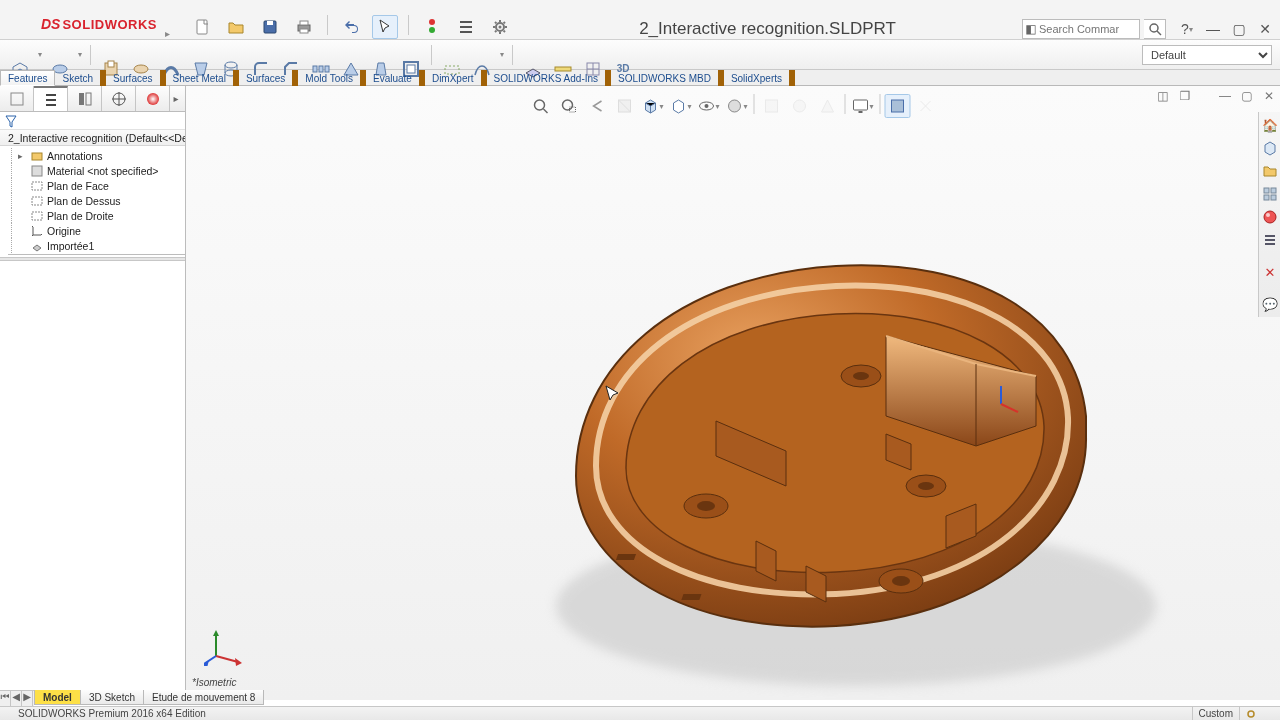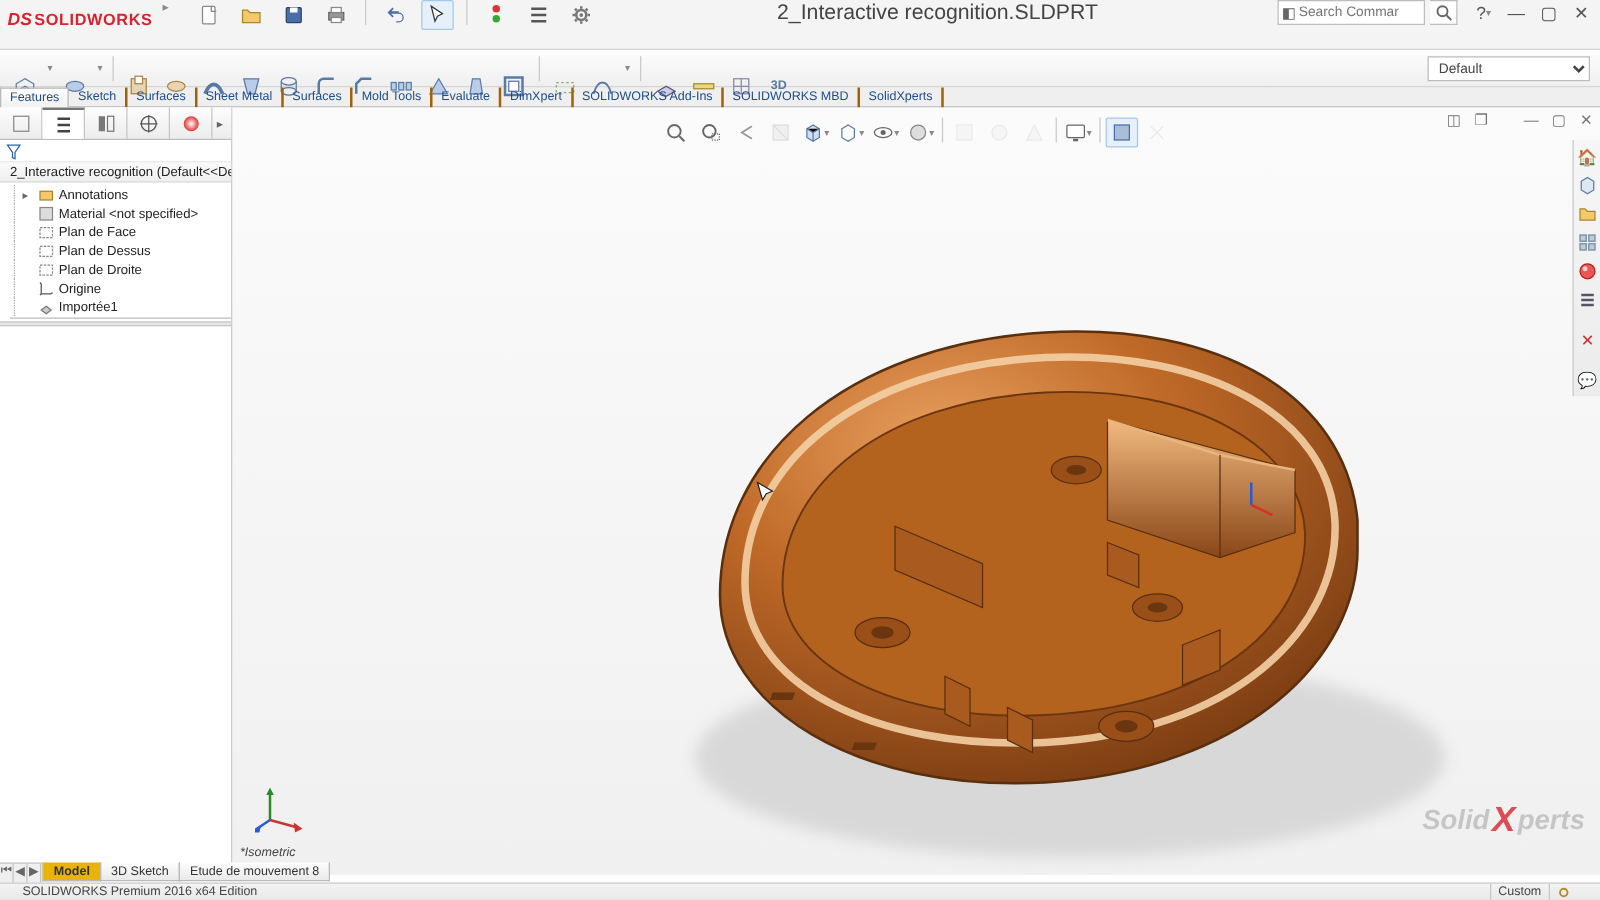--- a/index.html
+++ b/index.html
@@ -1,19 +1,19 @@
 <!DOCTYPE html>
 <html><head>
 <meta charset="utf-8">
 <style>
 * { margin: 0; padding: 0; box-sizing: border-box; font-family: "Segoe UI", Tahoma, sans-serif; }
 html, body { width: 1280px; height: 720px; overflow: hidden; background: #fff; }
 
 
-.titlebar { height: 40px; background: #f4f4f4; border-bottom: 1px solid #d0d0d0; display: flex; align-items: flex-start; }
+.titlebar { height: 40px; background: #f4f4f4; border-bottom: 1px solid #d0d0d0; display: flex; align-items: flex-end; padding-left: 35px; }
 .logo-block { width: 130px; height: 30px; display: flex; align-items: center; padding-left: 6px; gap: 2px; }
 .logo-ds { color: #d9232e; font-size: 14px; font-style: italic; font-weight: bold; }
 .logo-sw { color: #d9232e; font-size: 13px; font-weight: bold; letter-spacing: 0.5px; }
 .logo-chevron { width: 10px; color: #888; font-size: 10px; }
 .qat { display: flex; gap: 8px; padding-left: 14px; }
 .qat-btn { width: 26px; height: 24px; display: flex; align-items: center; justify-content: center; cursor: pointer; border: 1px solid transparent; border-radius: 2px; }
 .qat-btn.sel { background: #e6f0fb; border: 1px solid #a5c8e8; }
 .qat-sep { width: 1px; height: 20px; background: #c9c9c9; margin: 0 2px; }
 .doc-title { flex: 1; text-align: center; font-size: 17px; color: #444; }
 .search-wrap { display: flex; align-items: center; border: 1px solid #bcbcbc; background: #fff; height: 20px; width: 118px; margin-right: 4px; }
@@ -22,22 +22,22 @@
 .sglass { width: 22px; height: 20px; display:flex; align-items:center; justify-content:center; cursor:pointer; border:1px solid #bcbcbc; border-left:none; background:#fff; margin-right:10px; }
 .help-btn, .win-btn { width: 22px; height: 20px; display: flex; align-items: center; justify-content: center; cursor: pointer; color: #555; font-size: 14px; margin-right:4px; }
 
 
 .feat-bar { height: 30px; background: linear-gradient(#fdfdfd,#efefef); border-bottom: 1px solid #c9c9c9; display: flex; align-items: center; padding: 0 8px; gap: 6px; }
 .feat-ic { width: 24px; height: 24px; display:flex; align-items:center; justify-content:center; cursor:pointer; border-radius:2px;margin-top:28px; }
 .feat-spacer { flex: 1; }
 .config-sel { width: 130px; height: 20px; border: 1px solid #bcbcbc; font-size: 11px; color: #444; padding: 0 4px; background: #fff; }
 
 
-.cm-tabs { height: 16px; background: #efefef; display: flex; border-bottom: 1px solid #b9b9b9; align-items: center; }
-.cm-tab { padding: 0 7px; font-size: 10px; color: #1d4d8e; border-right: 2px solid #a16207; cursor: pointer; display:flex; align-items:center; height:16px; }
+.cm-tabs { height: 16px; background: #efefef; display: flex; border-bottom: 1px solid #b9b9b9; }
+.cm-tab { padding: 0 7px; font-size: 10px; color: #1d4d8e; border-right: 6px solid #a16207; cursor: pointer; display:flex; align-items:center; height:16px; }
 .cm-tab.active { background: linear-gradient(#fff,#f2f2f2); border: 1px solid #b9b9b9; border-bottom-color:#fff; color:#1d4d8e; margin-bottom:-1px; }
 
 
 .body-area { position: relative; height: 614px; display: flex; }
 
 
 .fm-panel { width: 186px; background: #fff; border-right: 1px solid #bcbcbc; display: flex; flex-direction: column; }
 .fm-tabs { height: 26px; display:flex; border-bottom:1px solid #bcbcbc; background: linear-gradient(#fdfdfd,#ececec); }
 .fm-tab { width: 34px; display:flex; align-items:center; justify-content:center; border-right:1px solid #c5c5c5; cursor:pointer; }
 .fm-tab.active { background:#fff; border-top:2px solid #777; }
@@ -67,21 +67,21 @@
 
 
 .triad { position:absolute; left:18px; bottom:34px; }
 .iso-label { position:absolute; left:6px; bottom:12px; font-size:10px; color:#444; font-style: italic;}
 
 
 .part-shadow { position:absolute; left:270px; top:100px; width:760px; height:520px; }
 .part-shadow ellipse.sh { fill:#c0c0c0; opacity:0.5; filter: blur(6px); }
 .vp-btab-wrap { position:absolute; bottom:14px; left:34px; height:16px; display:flex; }
 .vp-btab { font-size:10px; padding:0 8px; border:1px solid #b9b9b9; border-top:none; background:linear-gradient(#fdfdfd,#e9e9e9); color:#333; cursor:pointer; margin-right:-1px; height:15px; display:flex; align-items:center;}
-.vp-btab.active { background:#eab308; font-weight:bold; }
+.vp-btab.active { background:#fde047; font-weight:bold; }
 .hscroll { position:absolute; bottom:14px; left:0; width:34px; height:16px; display:flex; background:#efefef; border-top:1px solid #c5c5c5;}
 .hscroll span { width:11px; text-align:center; color:#666; cursor:pointer; font-size:10px; border-right:1px solid #c5c5c5;}
 
 
 .status { position:absolute; bottom:0; left:0; right:0; height:14px; background:linear-gradient(#f3f3f3,#e8e8e8); border-top:1px solid #c7c7c7; display:flex; align-items:center; font-size:10px; color:#444; padding:0 18px; }
 .status .spacer { flex:1; }
 .status .cell { padding:0 6px; border-left:1px solid #c7c7c7; height:14px; display:flex; align-items:center; }
 
 
 .wmark { position:absolute; right:12px; bottom:28px; font-size:22px; font-style:italic; font-weight:bold; color:#bbb; display:flex; align-items:center; opacity:0.8; gap:2px;}
@@ -638,25 +638,20 @@
     <svg class="triad" width="40" height="40">
       <line x1="12" y1="30" x2="12" y2="8" stroke="#2a8a2a" stroke-width="2"></line>
       <polygon points="12,4 9,10 15,10" fill="#2a8a2a"></polygon>
       <line x1="12" y1="30" x2="34" y2="36" stroke="#c33" stroke-width="2"></line>
       <polygon points="38,37 31,32 32,40" fill="#c33"></polygon>
       <line x1="12" y1="30" x2="0" y2="38" stroke="#2a5bd7" stroke-width="2"></line>
       <polygon points="-3,40 5,34 3,42" fill="#2a5bd7"></polygon>
     </svg>
     <div class="iso-label">*Isometric</div>
 
-    <div class="wmark">
-      <span>Solid</span>
-      <span class="x">X</span>
-      <span>perts</span>
-    </div>
   </div>
 </div>
 
 <div class="hscroll">
   <span>⏮</span>
   <span>◀</span>
   <span>▶</span>
 </div>
 <div class="vp-btab-wrap">
   <div class="vp-btab active">Model</div>

